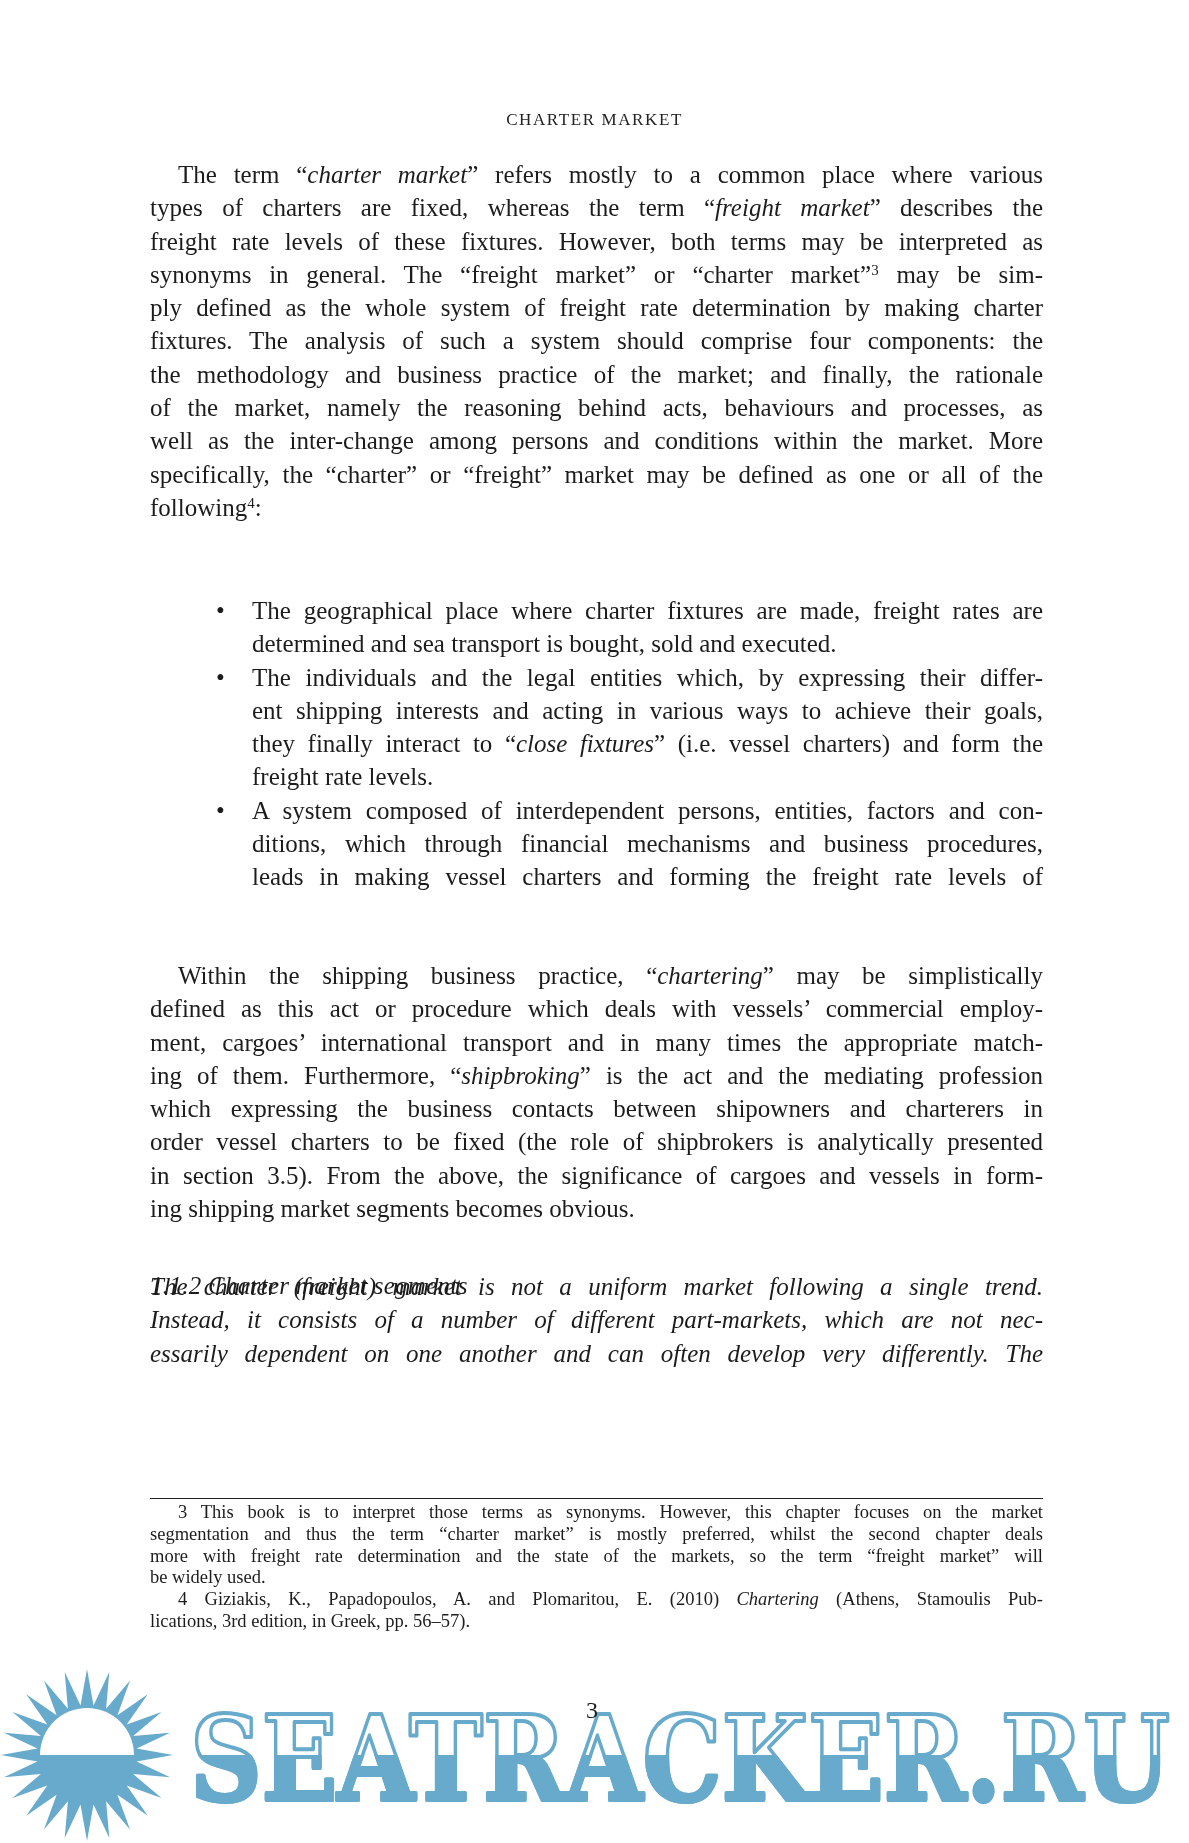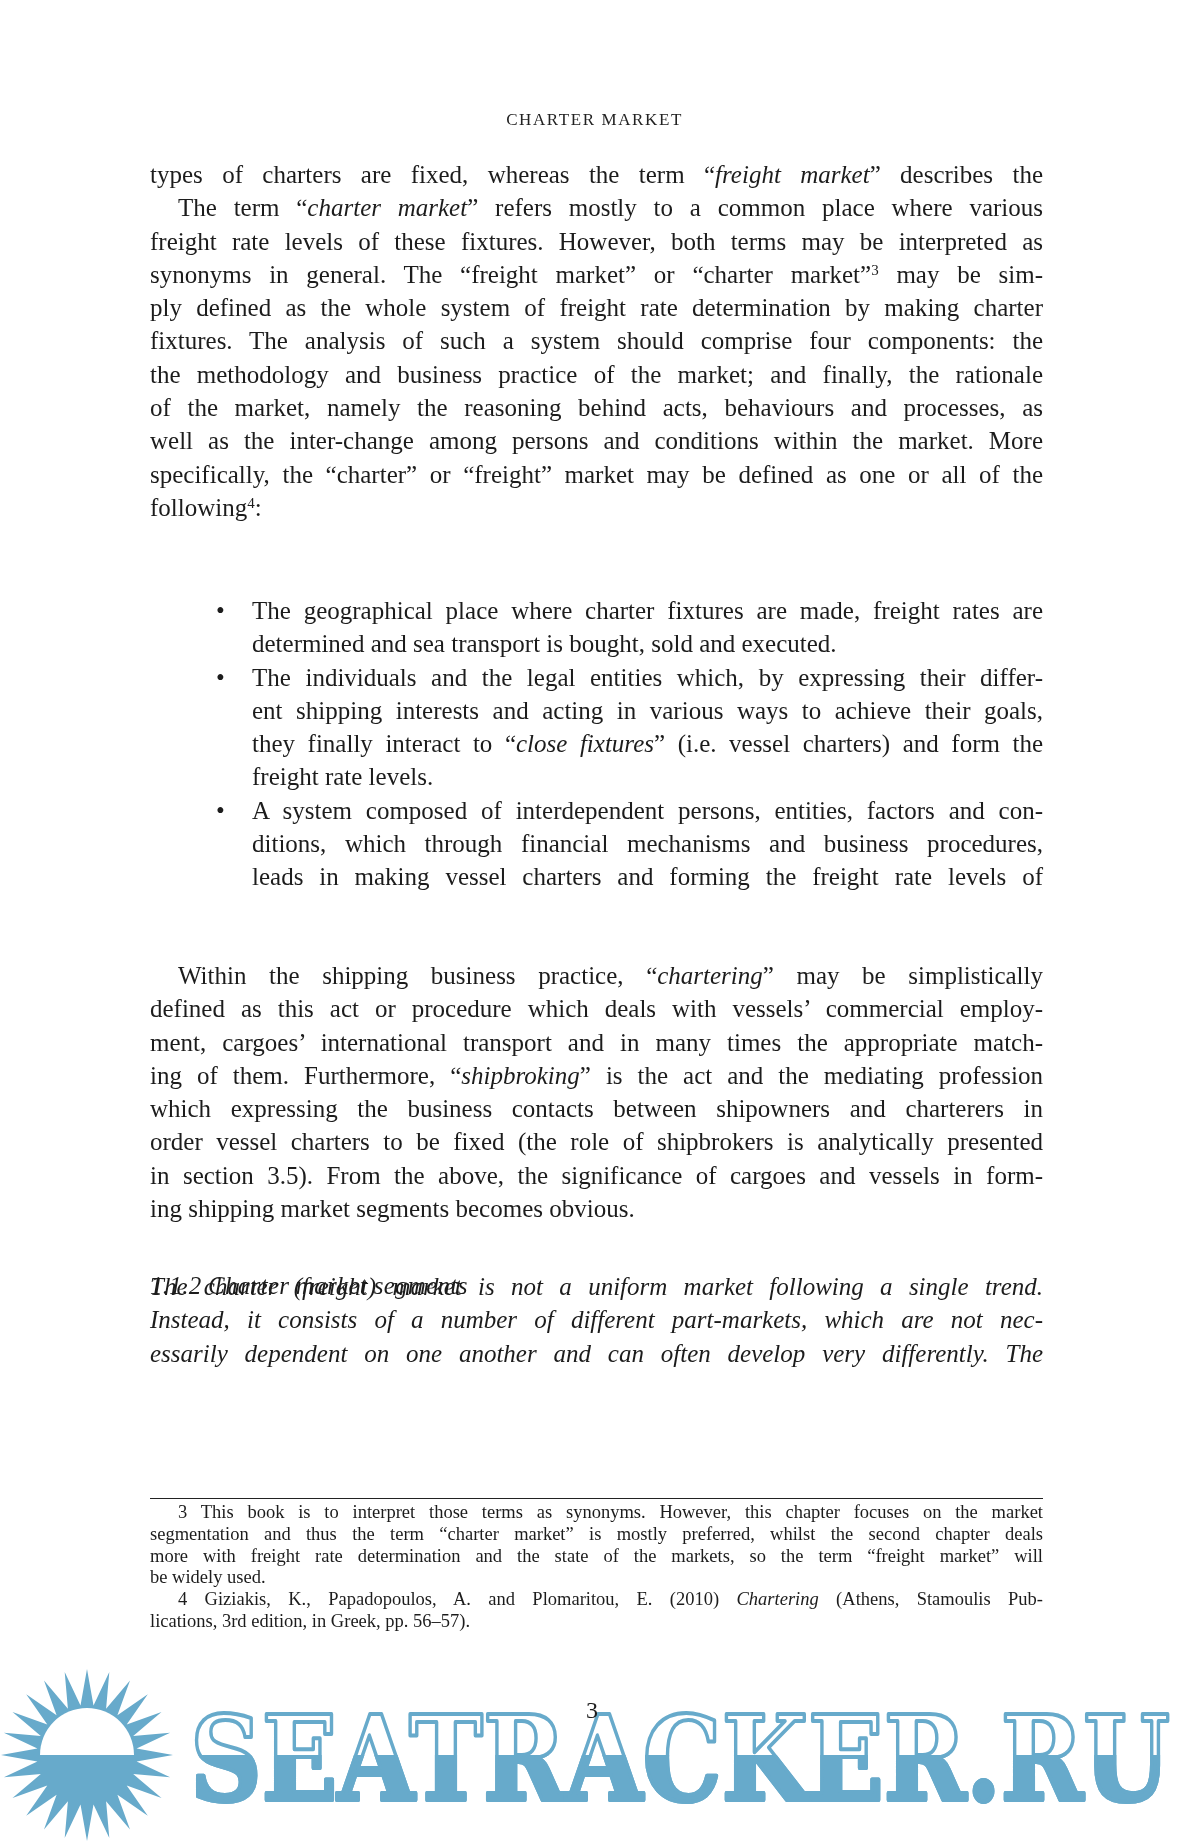--- a/index.html
+++ b/index.html
@@ -30,22 +30,22 @@
   .fn-line .it { font-style: italic; }
   .page-number { position: absolute; left: 586px; top: 1697px; font-size: 24px; color: #1c1c1c; z-index: 3; }
   .watermark { position: absolute; left: 0; top: 1660px; width: 1189px; height: 183px; z-index: 2; }
 </style>
 </head>
 <body>
 
 <div class="running-head">CHARTER MARKET</div>
 
 <div class="block" id="p1" style="top:158px;">
+    <span class="line indent">The term “<span class="it">charter market</span>” refers mostly to a common place where various</span>
     <span class="line">types of charters are fixed, whereas the term “<span class="it">freight market</span>” describes the</span>
-    <span class="line indent">The term “<span class="it">charter market</span>” refers mostly to a common place where various</span>
     <span class="line">freight rate levels of these fixtures. However, both terms may be interpreted as</span>
     <span class="line">synonyms in general. The “freight market” or “charter market”<sup>3</sup> may be sim-</span>
     <span class="line">ply defined as the whole system of freight rate determination by making charter</span>
     <span class="line">fixtures. The analysis of such a system should comprise four components: the</span>
     <span class="line">the methodology and business practice of the market; and finally, the rationale</span>
     <span class="line">of the market, namely the reasoning behind acts, behaviours and processes, as</span>
     <span class="line">well as the inter-change among persons and conditions within the market. More</span>
     <span class="line">specifically, the “charter” or “freight” market may be defined as one or all of the</span>
     <span class="line last">following<sup>4</sup>:</span>
   </div>

